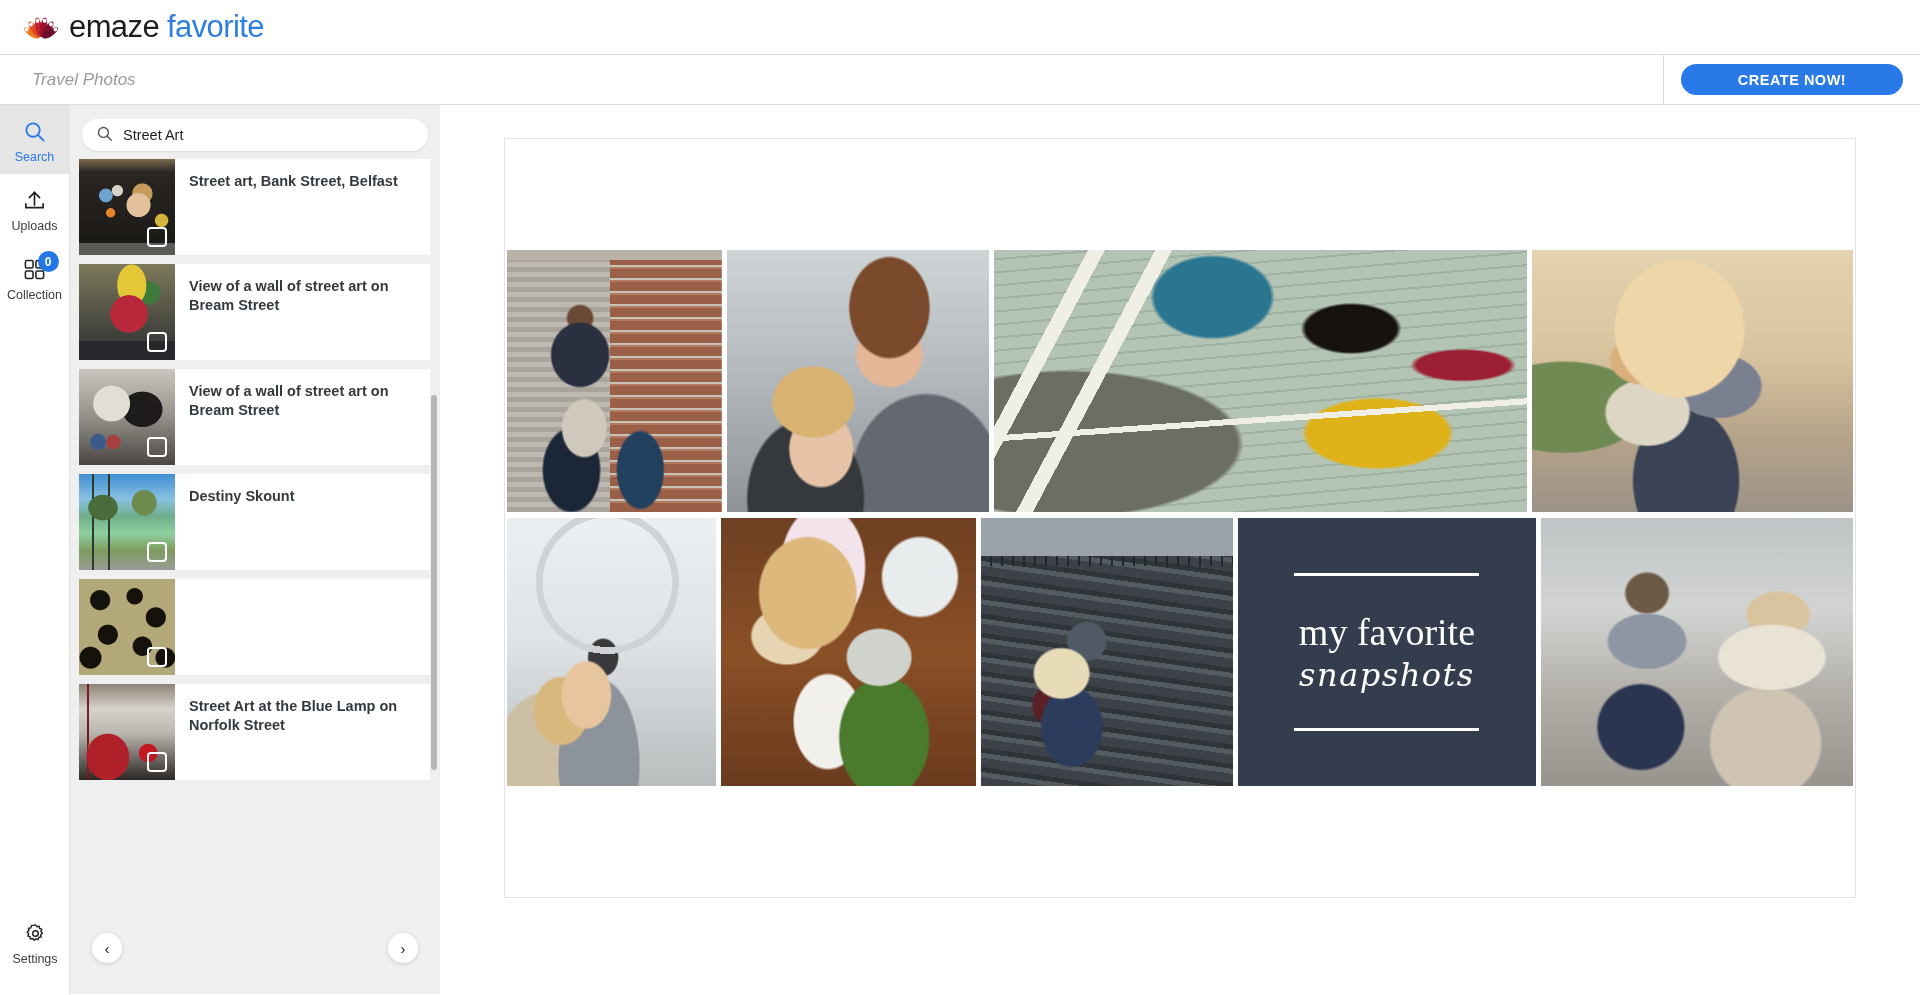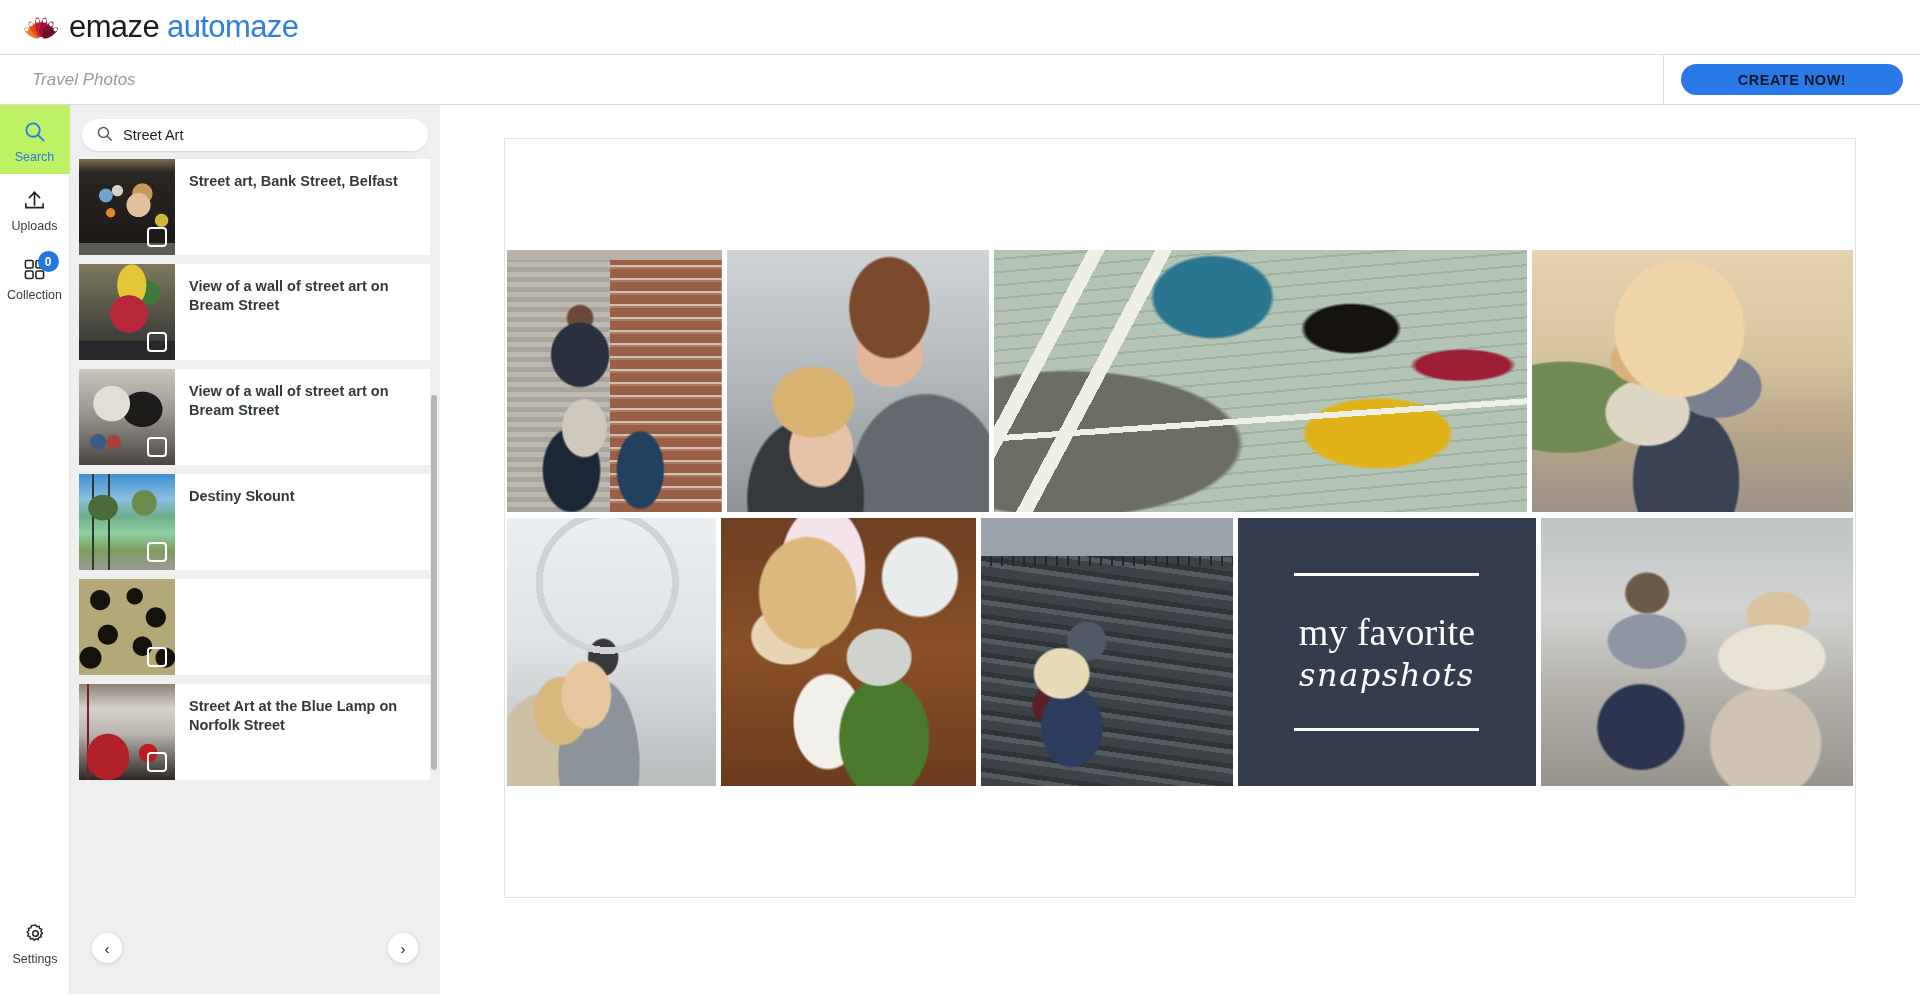--- a/index.html
+++ b/index.html
@@ -38,21 +38,21 @@
   }
   .title-field span {
     font-size: 17px; color: #9a9a9a; font-weight: 400; font-style: italic;
   }
   .create-zone {
     width: 256px;
     display: flex; align-items: center; justify-content: center;
   }
   .create-btn {
     width: 222px; height: 31px;
-    background: #2979e8; color: #0f172a;
+    background: #2979e8; color: #ffffff;
     border: none; border-radius: 16px;
     font-family: "Liberation Sans", sans-serif;
     font-size: 14.5px; font-weight: bold; letter-spacing: 0.5px;
     cursor: pointer;
   }
 
   
   .body-wrap { display: flex; height: 889px; }
 
   
@@ -61,21 +61,21 @@
     background: #ffffff;
     border-right: 1px solid #e2e2e2;
     display: flex; flex-direction: column; align-items: center;
     position: relative;
   }
   .rail-item {
     width: 70px; padding: 13px 0 10px;
     display: flex; flex-direction: column; align-items: center;
     cursor: pointer; position: relative;
   }
-  .rail-item.active { background: #bef264; }
+  .rail-item.active { background: #e5e5e5; }
   .rail-ico { height: 27px; display: flex; align-items: center; justify-content: center; }
   .rail-label { font-size: 12.5px; color: #3b3b3b; margin-top: 5px; }
   .rail-item.active .rail-label { color: #2979e8; }
   .badge {
     position: absolute; top: 8px; left: 38px;
     width: 21px; height: 21px; border-radius: 50%;
     background: #2377e4; color: #fff;
     font-size: 12px; font-weight: bold;
     display: flex; align-items: center; justify-content: center;
   }
@@ -212,21 +212,21 @@
             <circle cx="0" cy="-19" r="2.1" fill="#fff"></circle>
           </g>
         <g transform="rotate(56)">
             <ellipse cx="0" cy="-12" rx="3.6" ry="9.5" fill="#6b0d26"></ellipse>
             <circle cx="0" cy="-18.5" r="2.1" fill="#fff"></circle>
           </g>
       </g>
     </svg>
   </span>
   <span class="logo-text">
-    <span class="logo-emaze">emaze</span><span>&nbsp;</span><span class="logo-automaze">automaze</span>
+    <span class="logo-emaze">emaze</span><span>&nbsp;</span><span class="logo-automaze">favorite</span>
   </span>
 </div>
 
 <div class="header-bar">
   <div class="title-field">
     <span>Travel Photos</span>
   </div>
   <div class="create-zone">
     <button class="create-btn">CREATE NOW!</button>
   </div>

